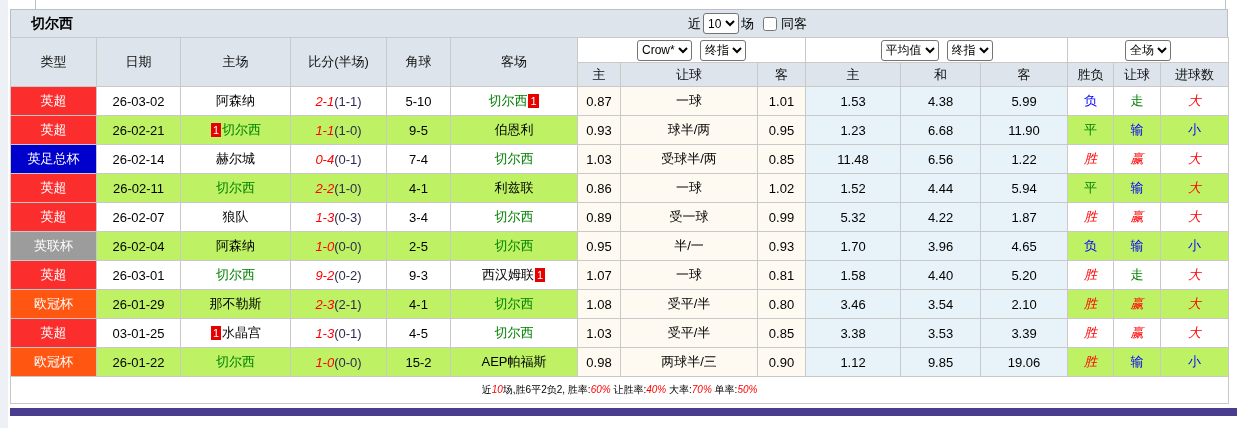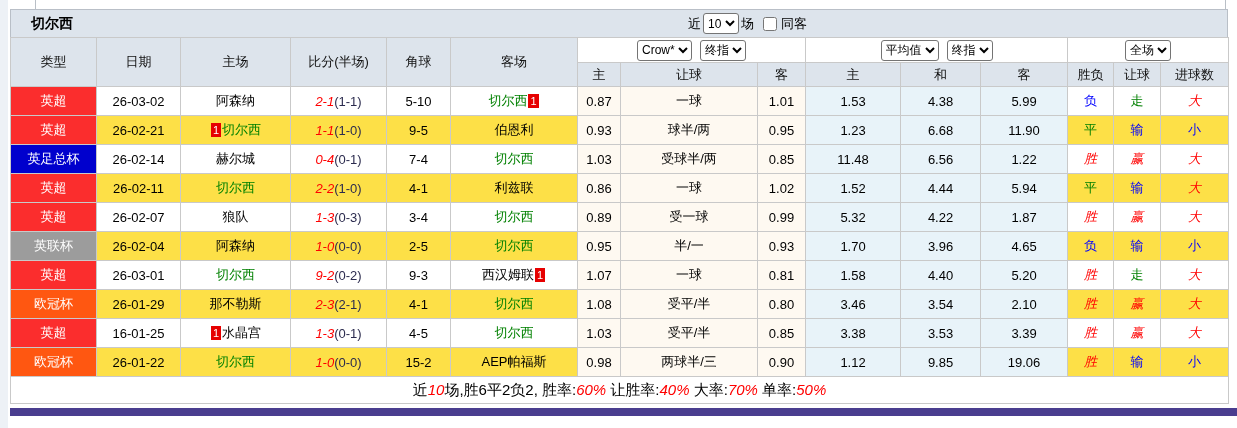--- a/index.html
+++ b/index.html
@@ -15,31 +15,31 @@
   .controls > span { margin:0 2px; }
   select { font-family:inherit; font-size:12px; border:1px solid #747474; border-radius:3px; background:#fff; height:21px; }
   input[type=checkbox] { width:14px; height:14px; accent-color:#1a73e8; margin:0 2px 0 7px; vertical-align:-2px; }
   table { border-collapse:collapse; table-layout:fixed; width:1218px; font-size:13px; text-align:center; }
   th, td { border:1px solid #c9c9c9; padding:0; overflow:hidden; white-space:nowrap; font-weight:normal; }
   .hdr { background:#dde4ec; color:#111; }
   .ddrow td { height:25px; background:#fff; }
   .subrow th { height:24px; background:#dde4ec; color:#111; }
   tbody td { height:29px; }
   .plain { background:#fff; }
-  tr.alt .plain { background:#fde047;text-align:center; }
+  tr.alt .plain { background:#bef264;text-align:center; }
   .crow { background:#fef9f1; }
   .avg { background:#e8f3f9; }
   .lg { color:#fff; }
   .c-red { color:#ff0000;font-style:italic; }
   .c-green { color:#008000; }
   .c-blue { color:#0000ff; }
   .c-dark { color:#2b2b4e; }
   .chel { color:#008000; }
   .nbadge { display:inline-block; background:#e60000; color:#fff; font-size:11px; line-height:14px; padding:0 2px; margin:0 1px; }
-  .footer-td { height:27px; background:#fff; font-size:15px; }
+  .footer-td { height:27px; background:#fff; font-size:10px; }
   .selwrap { display:flex; justify-content:center; align-items:flex-start; gap:8px; }
   .bottombar { margin-left:10px; margin-top:4px; height:8px; width:1227px; background:#4a3d8f; }
 </style>
 </head>
 <body>
 
 <div class="page">
   <div class="side-strip"></div>
   <div class="top-gap">
     <div class="tick" style="left:25px"></div>
@@ -246,21 +246,21 @@
             <td class="crow">0.80</td>
             <td class="avg">3.46</td>
             <td class="avg">3.54</td>
             <td class="avg">2.10</td>
             <td class="plain c-red">胜</td>
             <td class="plain c-red">赢</td>
             <td class="plain c-red">大</td>
           </tr>
           <tr>
             <td class="lg" style="background: rgb(251, 45, 45);">英超</td>
-            <td class="plain">16-01-25</td>
+            <td class="plain">03-01-25</td>
             <td class="plain"><span class="nbadge">1</span><span>水晶宫</span></td>
             <td class="plain"><span class="c-red">1-3</span><span class="c-dark">(0-1)</span></td>
             <td class="plain">4-5</td>
             <td class="plain"><span class="chel">切尔西</span></td>
             <td class="crow">1.03</td>
             <td class="crow">受平/半</td>
             <td class="crow">0.85</td>
             <td class="avg">3.38</td>
             <td class="avg">3.53</td>
             <td class="avg">3.39</td>

